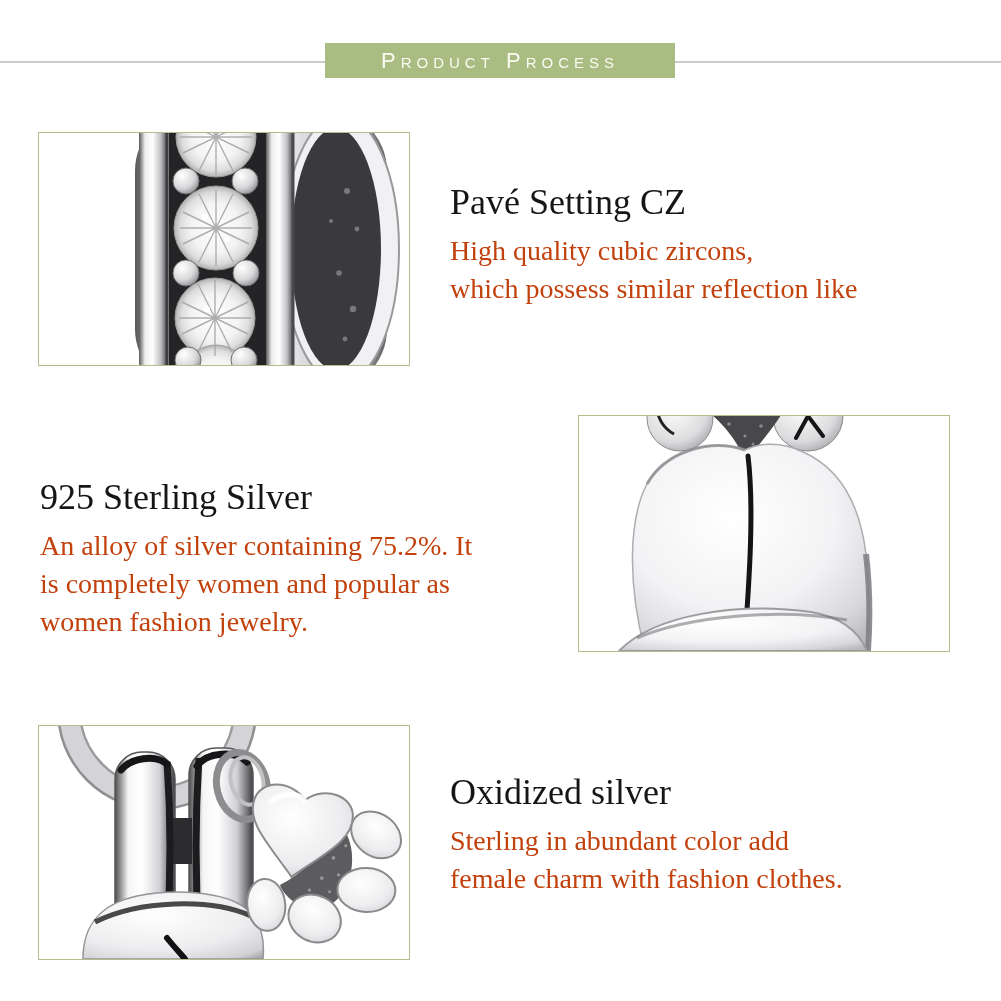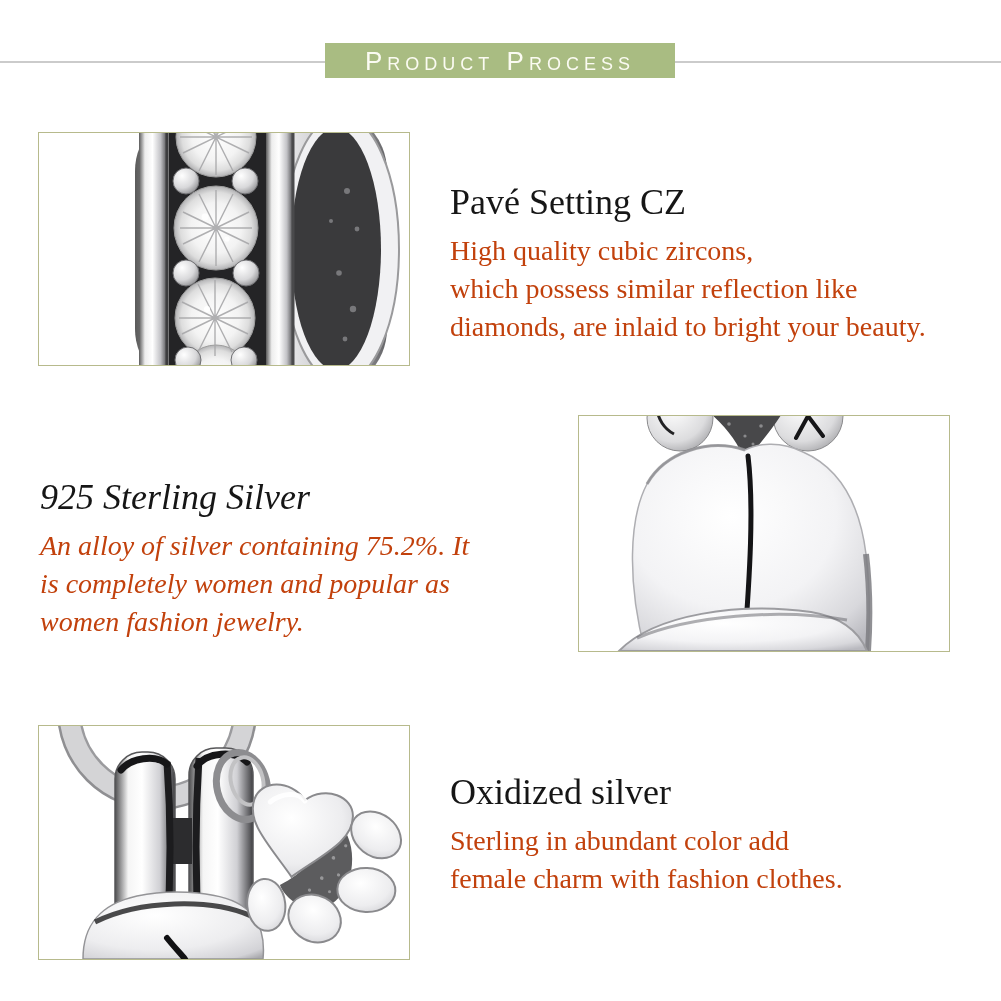--- a/index.html
+++ b/index.html
@@ -4,35 +4,35 @@
 <style>
   html,body{margin:0;padding:0;background:#ffffff;}
   #page{position:relative;width:1001px;height:1001px;background:#ffffff;overflow:hidden;
         font-family:"Liberation Serif",serif;}
 
   
   .hline{position:absolute;left:0;top:61px;width:1001px;height:2px;background:#cbcbcb;}
   .hbox{position:absolute;left:325px;top:43px;width:350px;height:35px;background:#a9bc82;
         display:flex;align-items:center;justify-content:center;}
   .htitle{font-family:"Liberation Sans",sans-serif;font-variant:small-caps;
-          font-size:26px;letter-spacing:5px;color:#fbfbf2;line-height:1;white-space:nowrap;}
+          font-size:22px;letter-spacing:5px;color:#fbfbf2;line-height:1;white-space:nowrap;}
 
   
   .frame{position:absolute;border:1px solid #b7ba8c;background:#ffffff;overflow:hidden;margin:0;}
   .f1{left:38px;top:132px;width:370px;height:232px;}
   .f2{left:578px;top:415px;width:370px;height:235px;}
   .f3{left:38px;top:725px;width:370px;height:233px;}
   .frame svg{display:block;width:100%;height:100%;}
 
   
   .tb{position:absolute;}
   .tb h2{font-size:36px;line-height:44px;font-weight:400;color:#161616;margin:12px 0 8px;}
   .tb .ln{font-size:28px;line-height:38px;color:#c2410c;}
   .tb1{left:450px;top:168px;width:545px;}
-  .tb2{left:40px;top:463px;width:530px;font-style:italic;}
+  .tb2{left:40px;top:463px;width:530px;}
   .tb3{left:450px;top:758px;width:530px;}
 </style>
 </head>
 <body>
 
 <div id="page">
 
   <div class="hline"></div>
   <div class="hbox">
     <span class="htitle">Product Process</span>
@@ -103,21 +103,20 @@
         <circle cx="168" cy="176" r="3"></circle>
           <circle cx="184" cy="-4" r="2.8"></circle>
       </g>
     </svg>
   </figure>
 
   <div class="tb tb1">
     <h2>Pavé Setting CZ</h2>
     <div class="ln">High quality cubic zircons,</div>
     <div class="ln">which possess similar reflection like</div>
-    <div class="ln">diamonds, are inlaid to bright your beauty.</div>
   </div>
 
   <div class="tb tb2">
     <h2>925 Sterling Silver</h2>
     <div class="ln">An alloy of silver containing 75.2%. It</div>
     <div class="ln">is completely women and popular as</div>
     <div class="ln">women fashion jewelry.</div>
   </div>
 
   <figure class="frame f2">

